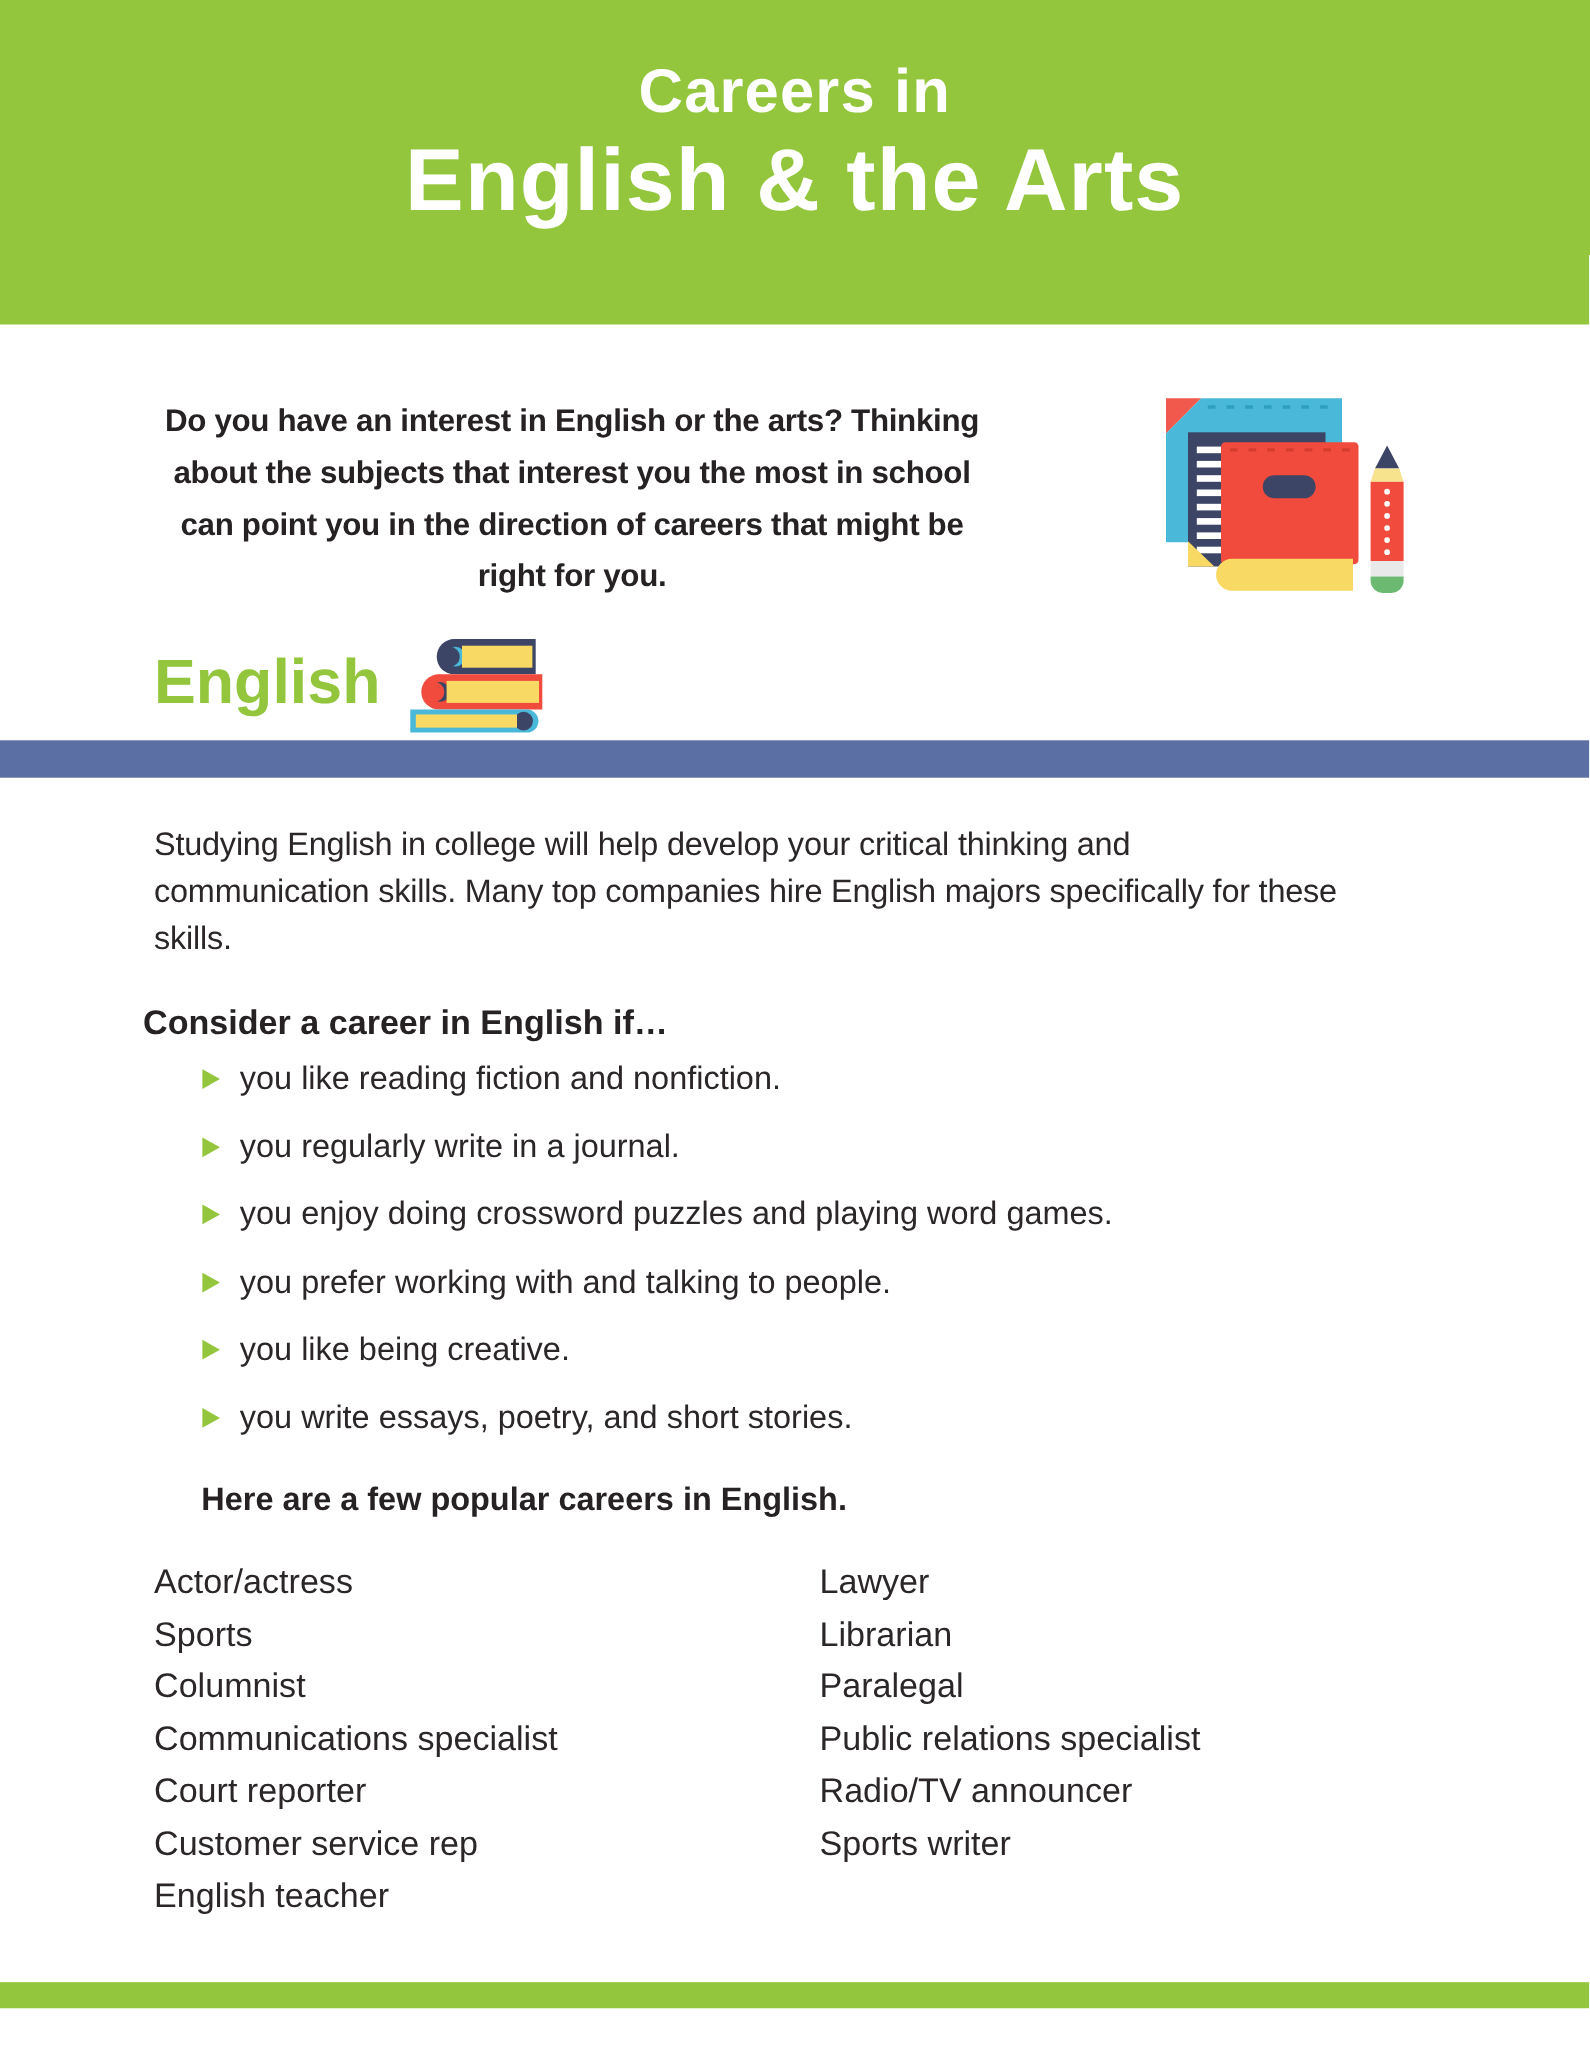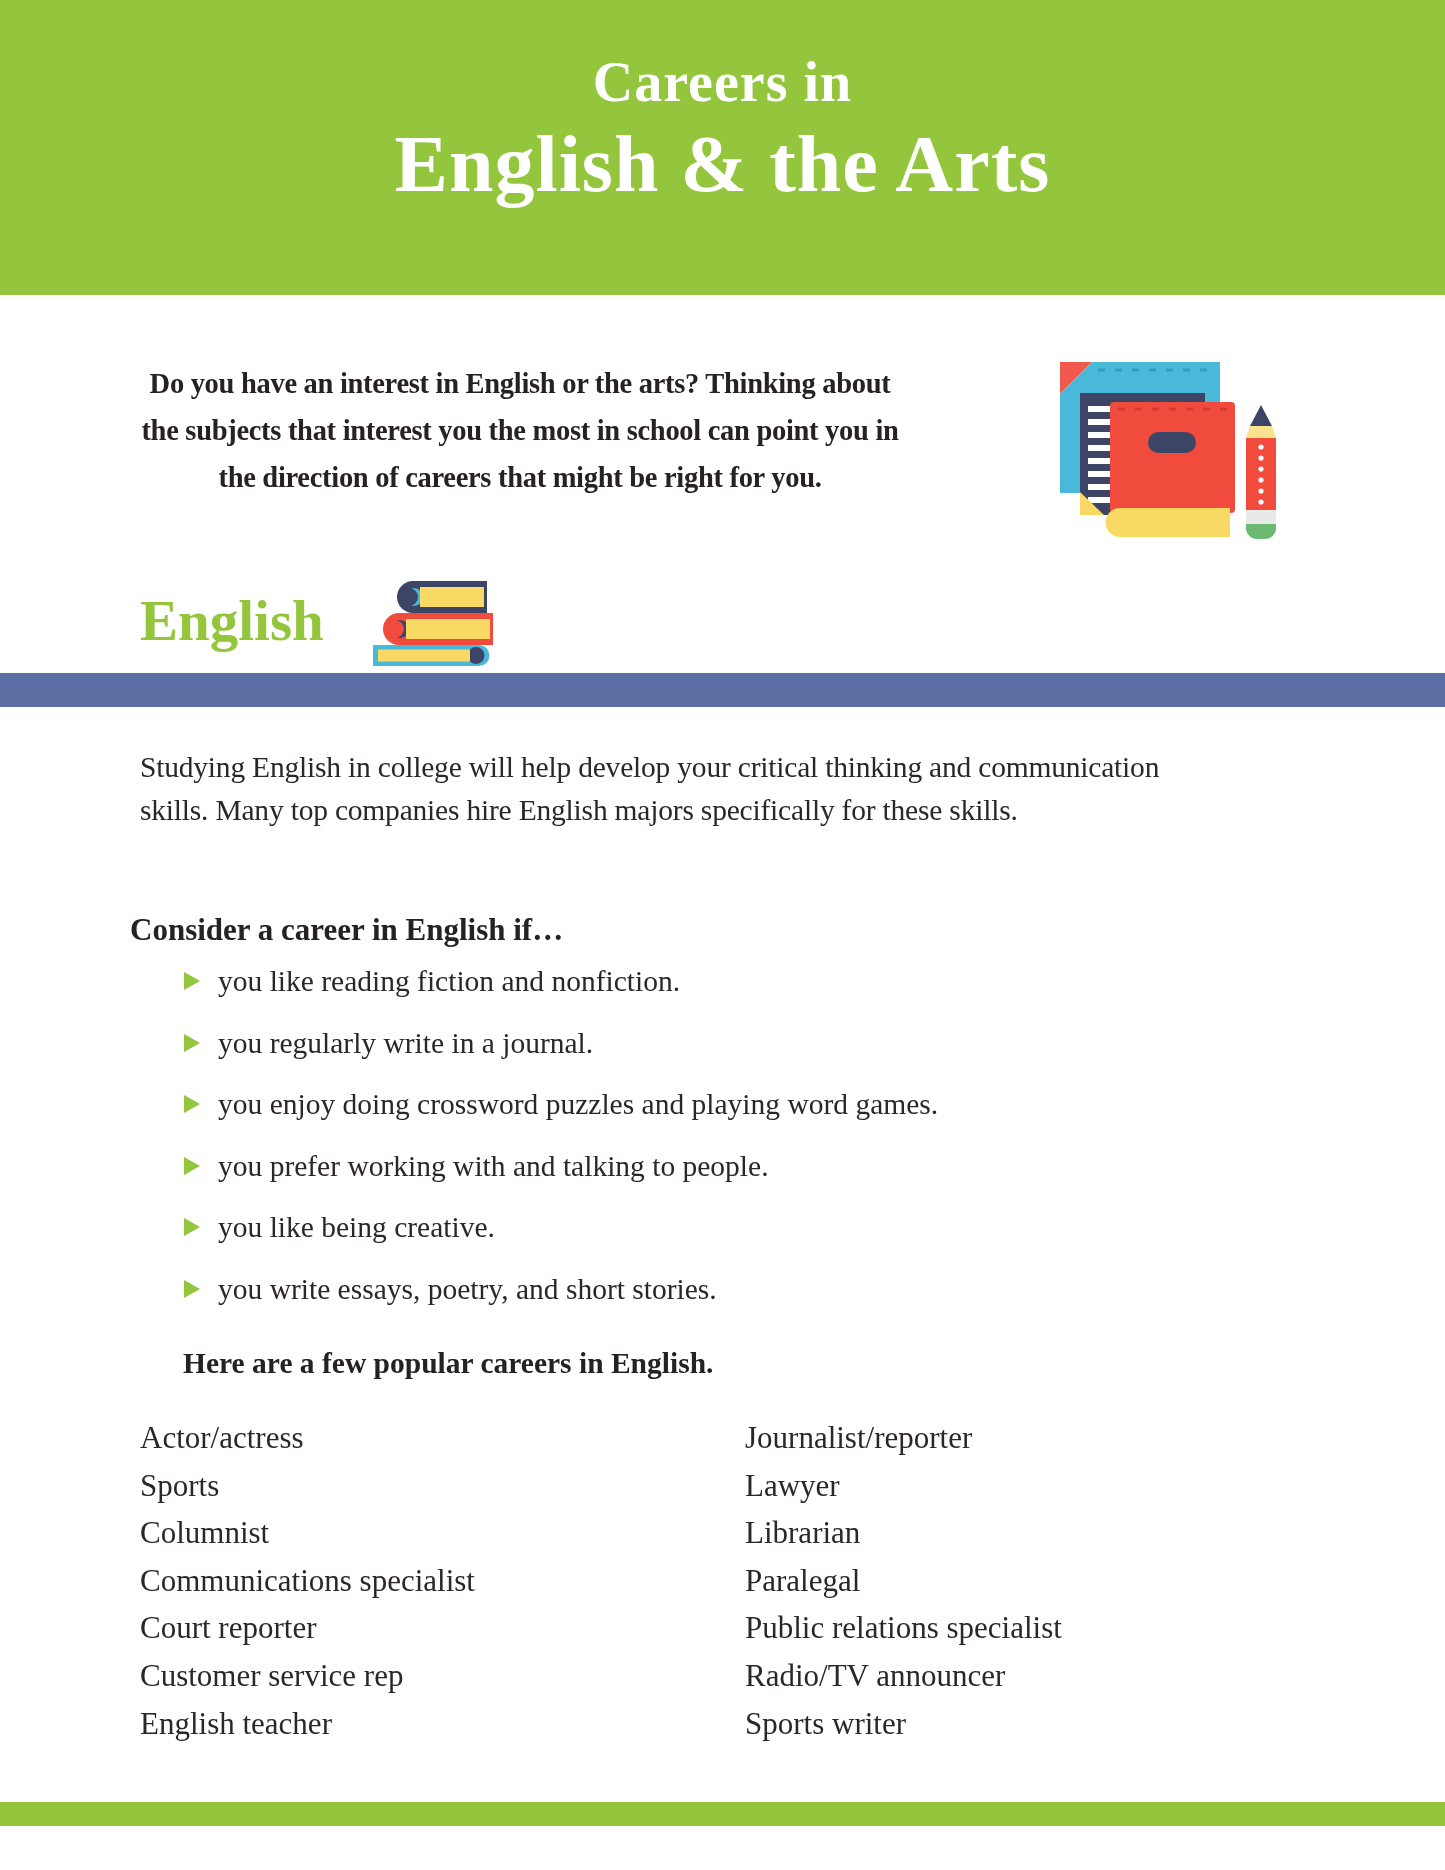--- a/index.html
+++ b/index.html
@@ -3,21 +3,21 @@
 <meta charset="utf-8">
 <style>
   * { margin: 0; padding: 0; box-sizing: border-box; }
   html, body { background: #ffffff; }
   .page {
     position: relative;
     width: 1445px;
     height: 1826px;
     background: #ffffff;
     overflow: hidden;
-    font-family: Liberation Serif, serif;
+    font-family: Liberation Sans, sans-serif;
     color: #2b2728;
   }
 
   
   .banner {
     position: absolute;
     top: 0; left: 0;
     width: 100%;
     height: 295px;
     background: #93c63c;
@@ -284,21 +284,20 @@
     <ul class="col-left">
       <li>Actor/actress</li>
       <li>Sports</li>
       <li>Columnist</li>
       <li>Communications specialist</li>
       <li>Court reporter</li>
       <li>Customer service rep</li>
       <li>English teacher</li>
     </ul>
     <ul class="col-right">
-      <li>Journalist/reporter</li>
       <li>Lawyer</li>
       <li>Librarian</li>
       <li>Paralegal</li>
       <li>Public relations specialist</li>
       <li>Radio/TV announcer</li>
       <li>Sports writer</li>
     </ul>
   </div>
 
   <footer class="footer-bar"></footer>

